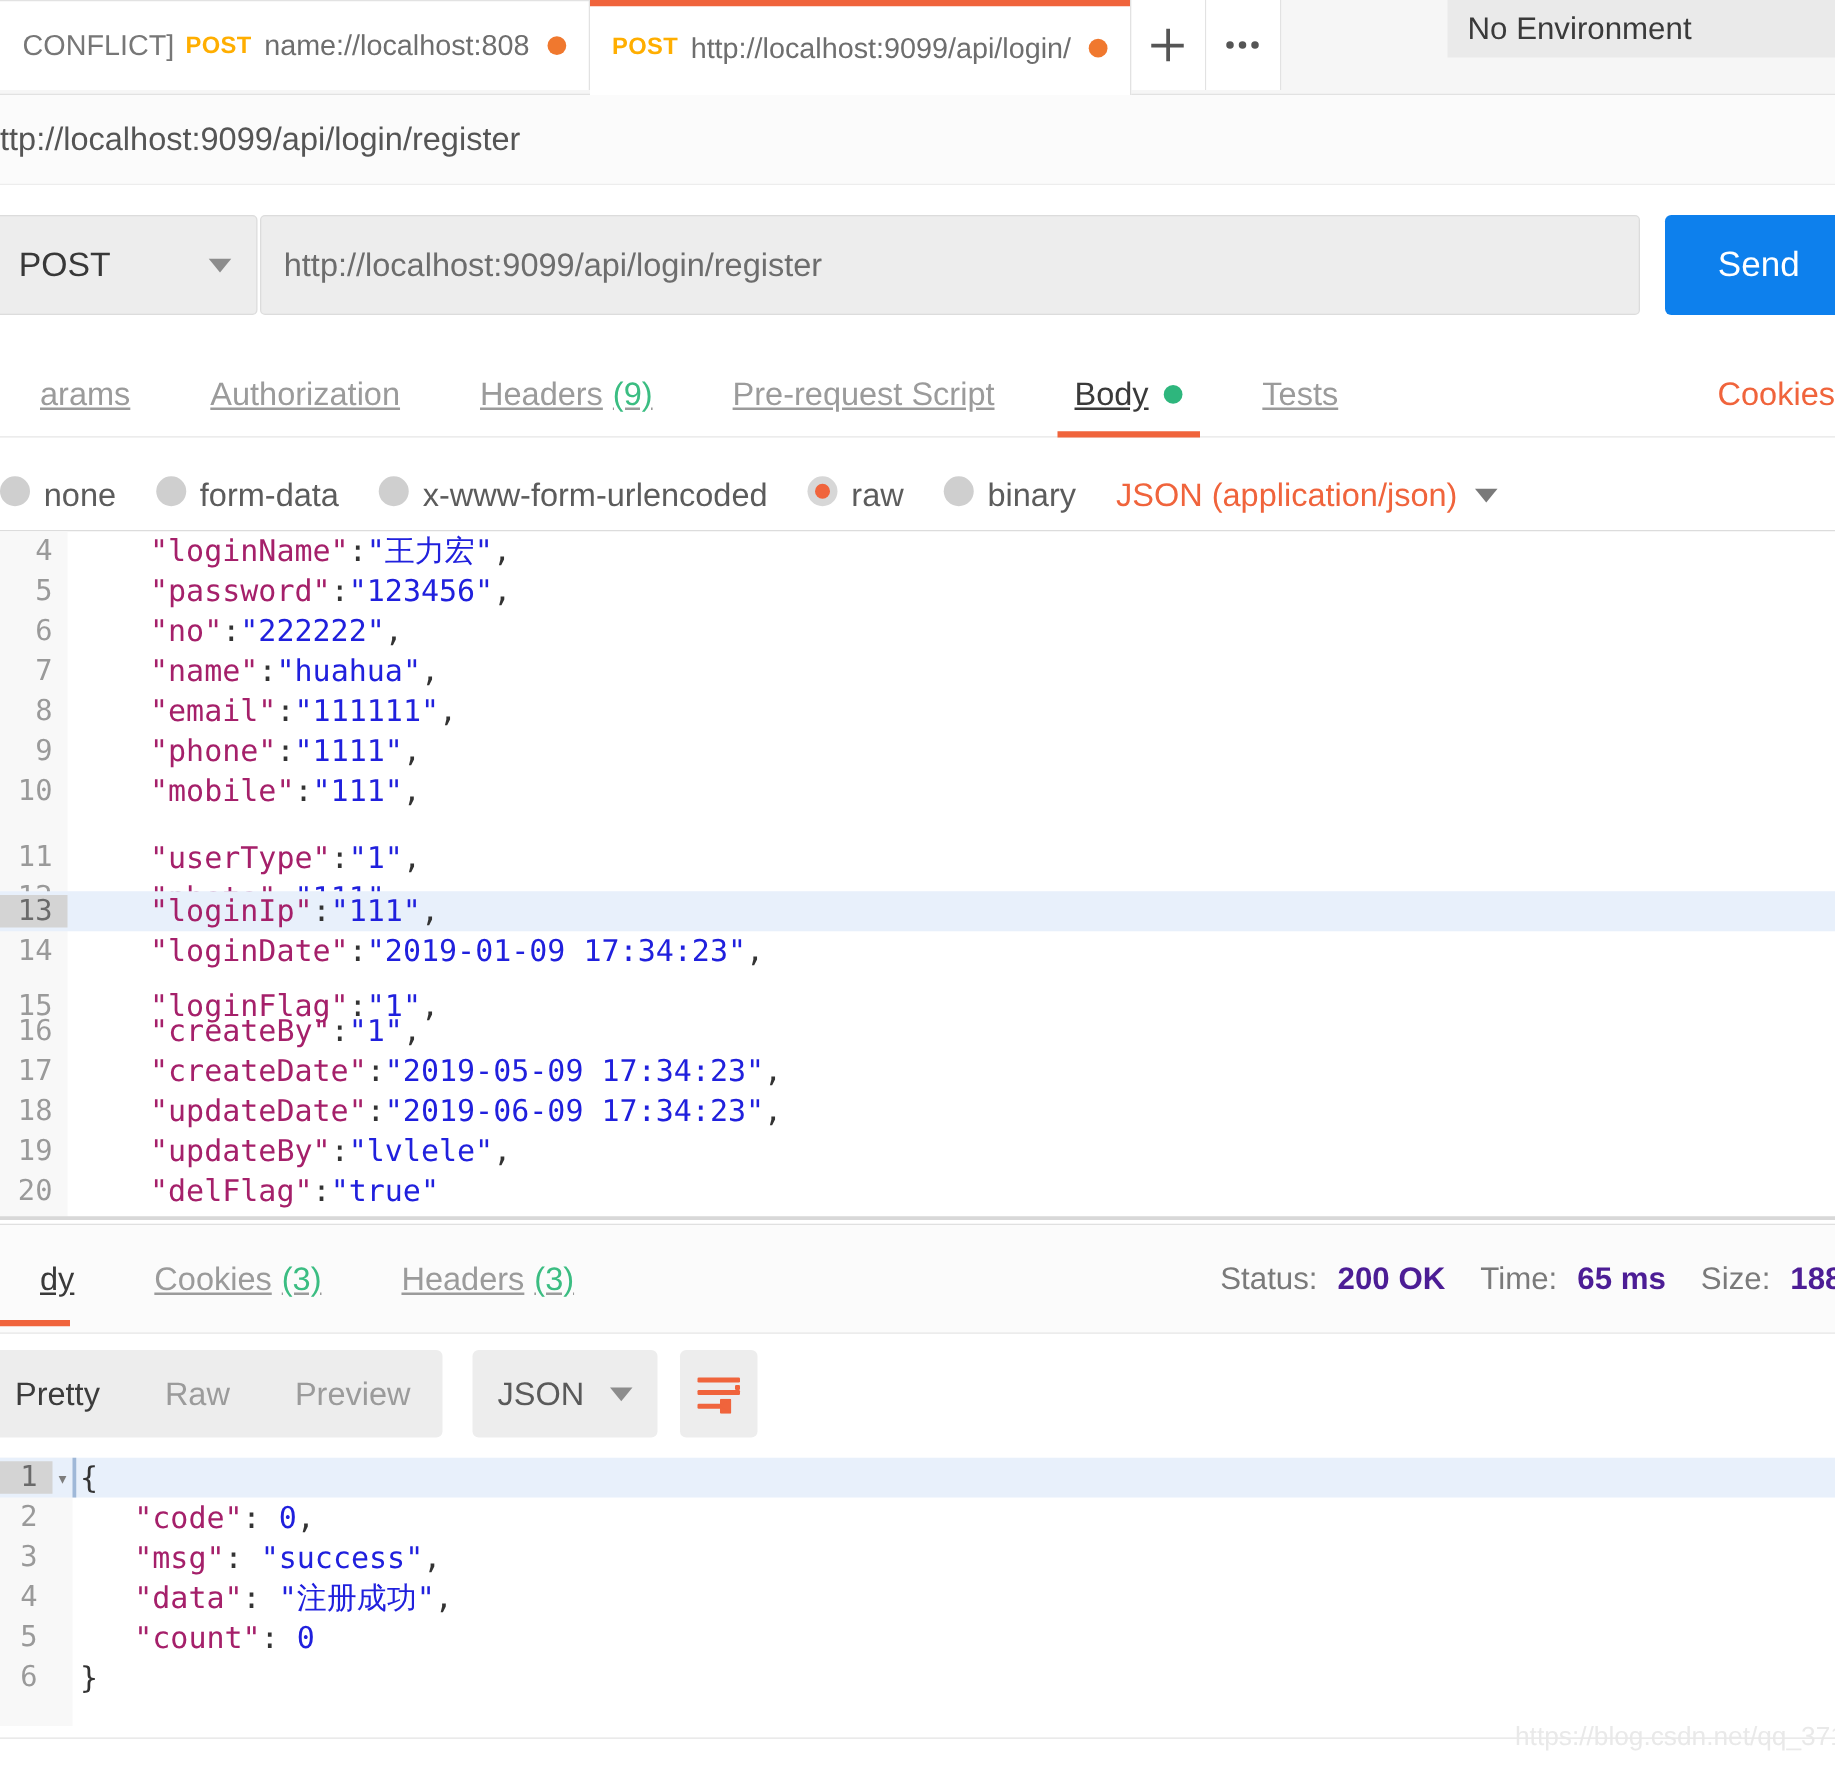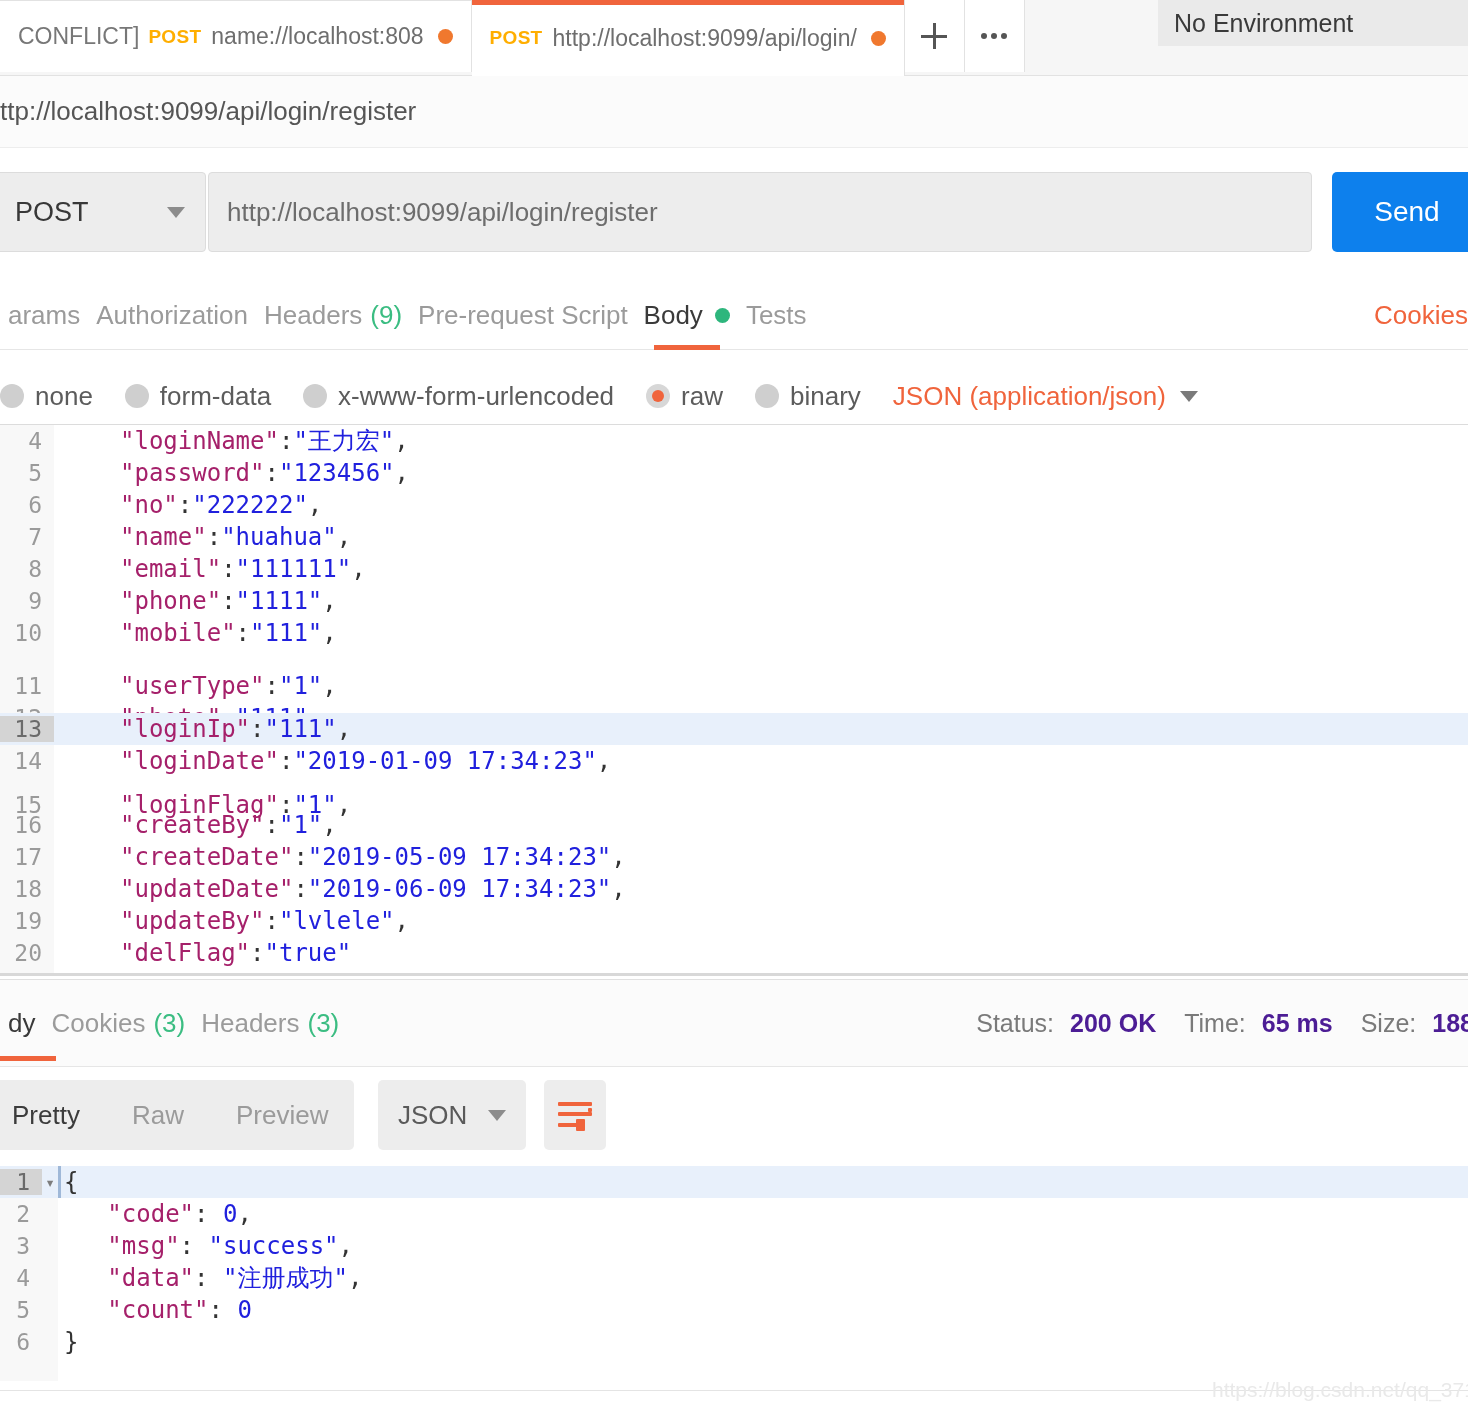--- a/index.html
+++ b/index.html
@@ -73,30 +73,30 @@
     display:flex; align-items:center; justify-content:center;
     font-size:28px;
   }
 
   
   .reqtabs {
     position:absolute; left:0; top:282px; width:1468px; height:68px;
     border-bottom:1px solid #e6e6e6; display:flex; align-items:center;
   }
   .rt { position:relative; color:#9b9b9b; font-size:26px; height:68px;
-        display:flex; align-items:center; padding:0 8px; white-space:nowrap; }
+        display:flex; align-items:center; padding:0 32px; white-space:nowrap;text-decoration:underline; }
   .rt.active { color:#3a3a3a; }
   .rt.active::after { content:""; position:absolute; left:18px; right:18px; bottom:0; height:5px; background:#f0643c;}
   .count-green { color:#3bbd82; margin-left:8px; }
   .green-dot { width:15px; height:15px; border-radius:50%; background:#2eb67d; margin-left:12px; display:inline-block;}
   .cookies-link { position:absolute; right:0; color:#f0643c; font-size:26px; }
 
   
   .bodytypes { position:absolute; left:0; top:368px; width:1468px; height:56px; display:flex; align-items:center; }
-  .bt { display:flex; align-items:center; margin-right:32px; white-space:nowrap; }
+  .bt { display:flex; margin-right:32px; white-space:nowrap; }
   .radio { width:24px; height:24px; border-radius:50%; background:#cfcfcf; margin-right:11px; flex:none; }
   .radio.on { background:#d7d7d7; display:flex; align-items:center; justify-content:center; }
   .radio.on i { width:12px; height:12px; border-radius:50%; background:#f0643c; display:block;}
   .bt span { color:#5c5c5c; font-size:26px; }
   .json-sel { color:#f0643c; font-size:26px; margin-right:14px; }
   .caret-o { width:0;height:0;border-left:9px solid transparent;border-right:9px solid transparent;border-top:11px solid #7a7a7a; }
 
   
   .editor { position:absolute; background:#fff; overflow:hidden; }
   .gutter { position:absolute; left:0; top:0; bottom:0; background:#f8f8f8; }

